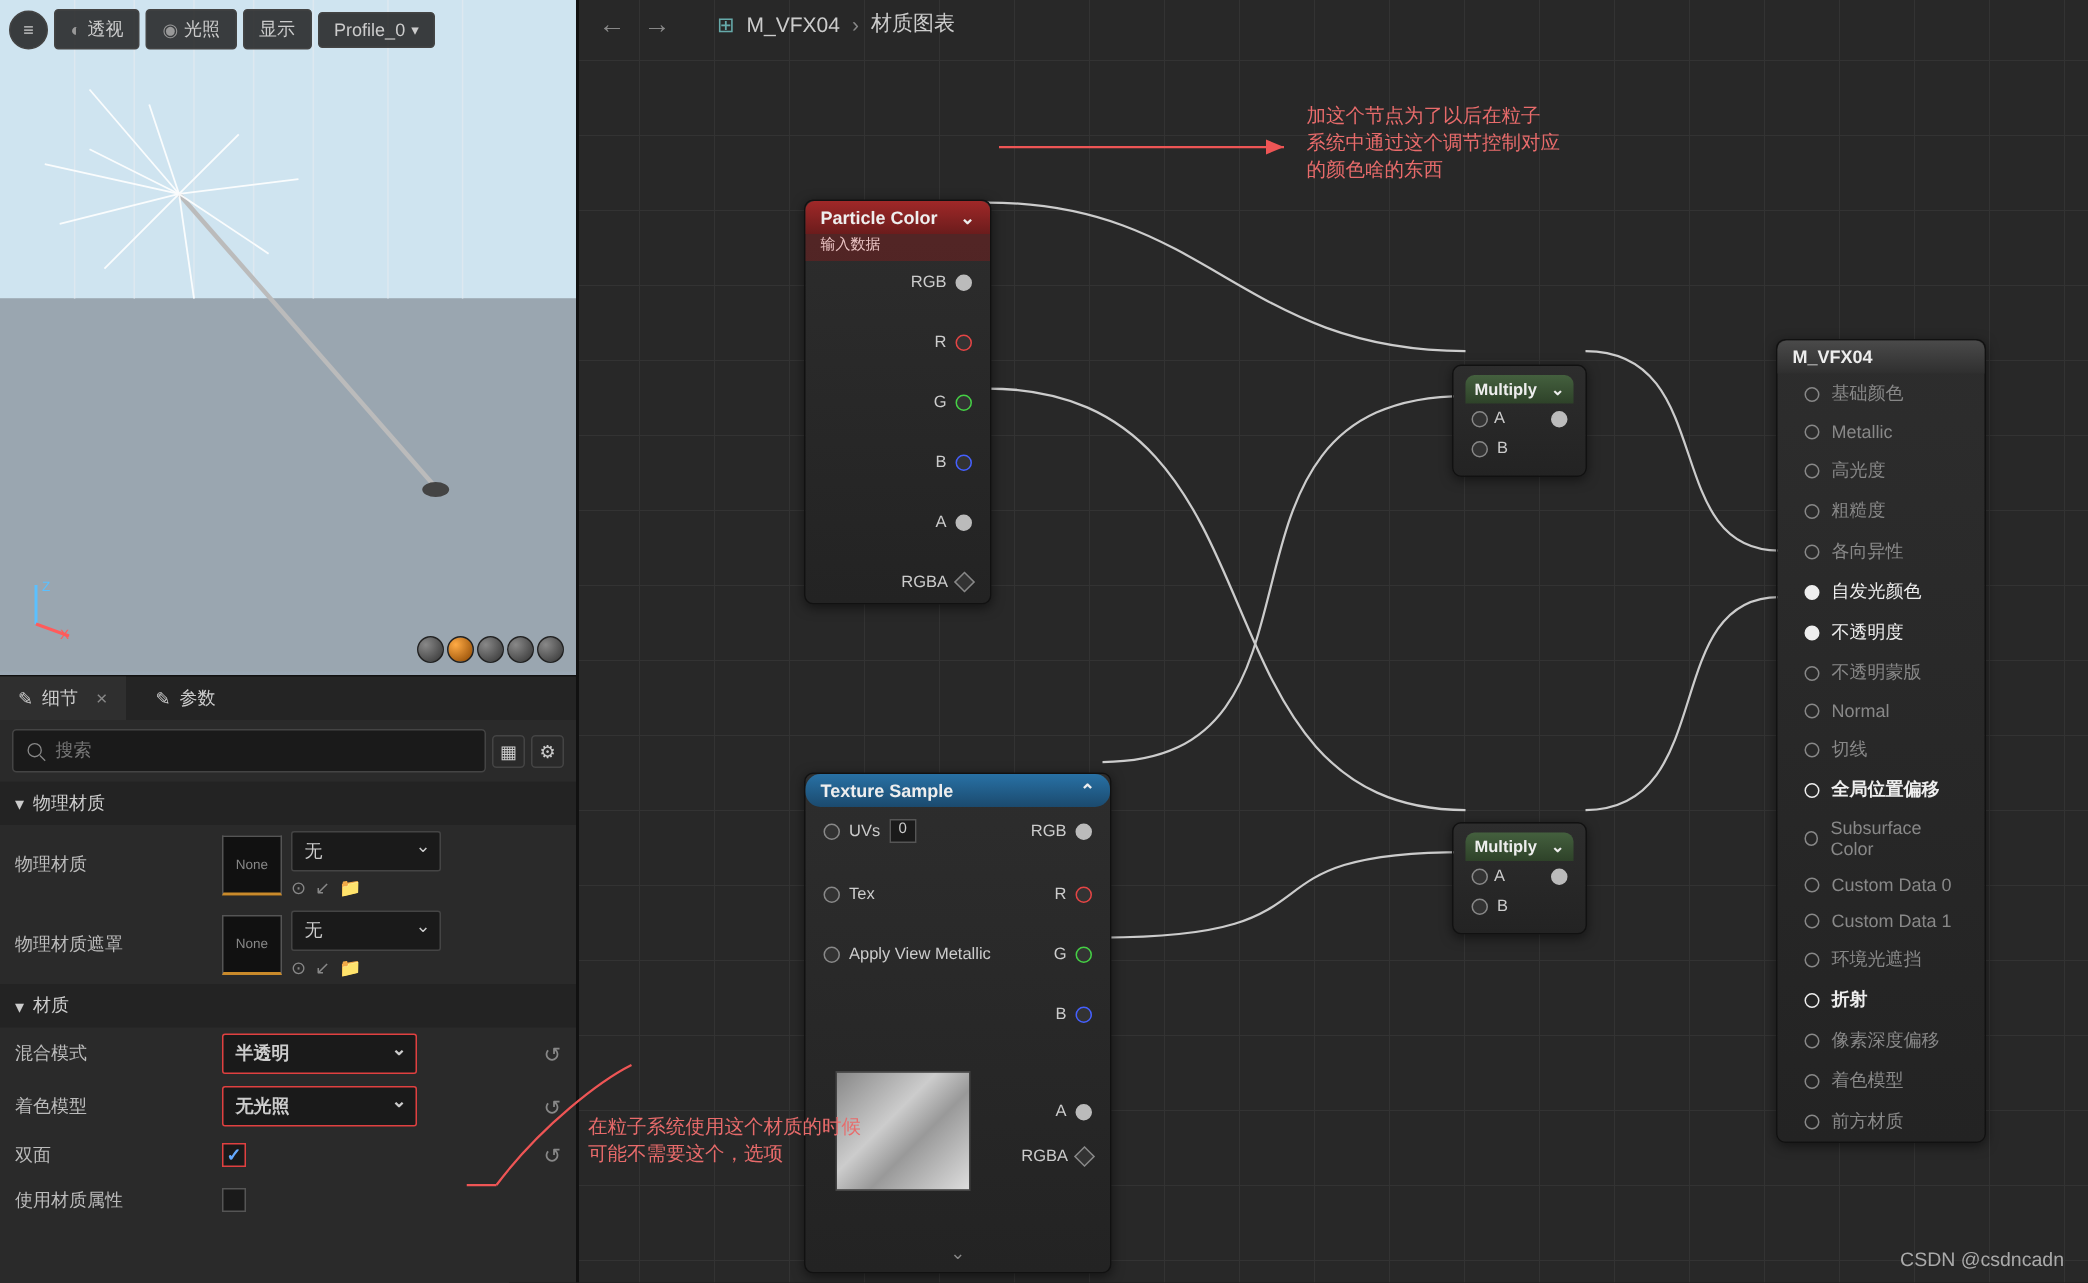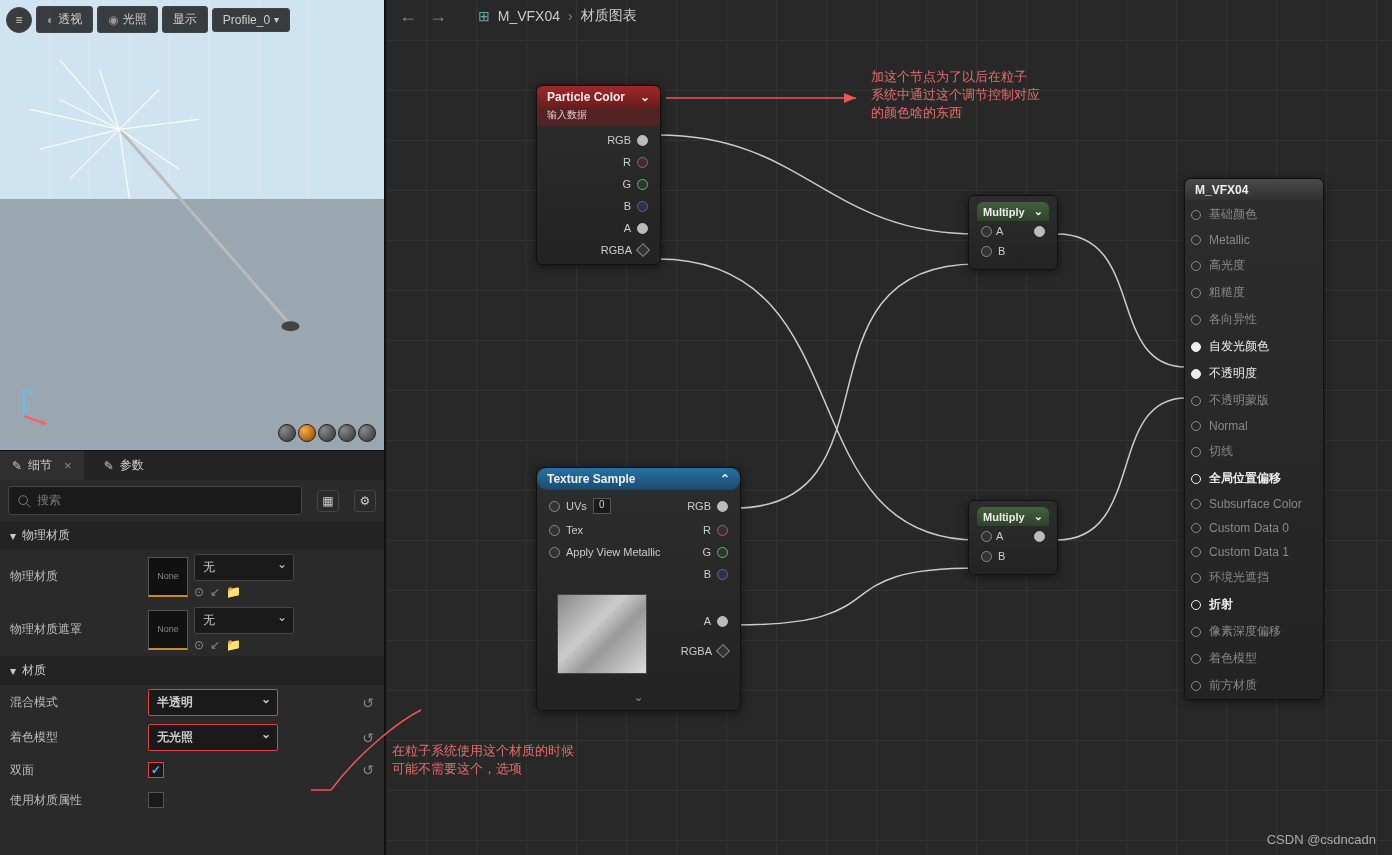--- a/index.html
+++ b/index.html
@@ -14,21 +14,21 @@
   .vp-spheres { position: absolute; bottom: 8px; right: 8px; display: flex; gap: 2px; }
   .sphere { width: 18px; height: 18px; border-radius: 50%; background: radial-gradient(circle at 30% 30%, #888, #333); border: 1px solid #222; }
   .sphere.orange { background: radial-gradient(circle at 30% 30%, #ffaa44, #884400); }
   .vp-scene { position: absolute; inset: 0; overflow: hidden; }
 
   .panels-row { display: flex; background: #242424; border-top: 1px solid #111; }
   .tab { display: flex; align-items: center; gap: 6px; padding: 6px 12px; font-size: 12px; }
   .tab.active { background: #2f2f2f; }
   .tab-close { color: #888; font-size: 13px; cursor: pointer; margin-left: 6px; }
 
-  .search-row { display: flex; align-items: center; gap: 15px; padding: 6px 8px; background: #2a2a2a; }
+  .search-row { display: flex; align-items: center; gap: 4px; padding: 6px 8px; background: #2a2a2a; }
   .search-box { flex: 1; background: #1a1a1a; border: 1px solid #444; border-radius: 3px; padding: 5px 8px; color: #ccc; display: flex; align-items: center; gap: 6px; }
   .icon-sm { width: 14px; height: 14px; }
   .ico-btn { width: 22px; height: 22px; display: flex; align-items:center; justify-content:center; background:#2a2a2a; border:1px solid #444; border-radius:3px; }
 
   .details { flex: 1; overflow-y: auto; background: #2a2a2a; }
   .section-hdr { background: #232323; padding: 6px 10px; font-size: 12px; display: flex; align-items: center; gap: 6px; }
   .prop-row { display: flex; align-items: center; padding: 4px 10px; font-size: 12px; gap: 8px; min-height: 30px; }
   .prop-label { width: 130px; color: #bbb; }
   .prop-val { flex: 1; display: flex; gap: 6px; align-items: center; }
   .thumb-slot { width: 40px; height: 40px; background: #111; border: 1px solid #555; display: flex; align-items:center; justify-content:center; font-size: 9px; color:#888; border-bottom:2px solid #c98a2b; }
@@ -53,42 +53,42 @@
 
   
   .node { position: absolute; background: linear-gradient(180deg,#2d2d2d,#232323); border: 1px solid #111; border-radius: 6px; box-shadow: 0 2px 8px rgba(0,0,0,.5); font-size: 12px; }
   .node-title { padding: 4px 10px; font-weight: 600; color: #eee; display:flex; justify-content:space-between; align-items:center; border-radius: 6px 6px 0 0; }
   .node.red .node-title { background: linear-gradient(180deg,#a02828,#6b1c1c); }
   .node.blue .node-title { background: linear-gradient(180deg,#2871a5,#1b4a6e); border-radius: 10px; }
   .node.out .node-title { background: linear-gradient(180deg,#4a4a4a,#2f2f2f); }
   .node.mult { padding: 6px 8px 8px 8px; width: 90px; }
   .node.mult .node-title { background: linear-gradient(180deg,#44603e,#2e4229); }
   .node-sub { font-size: 10px; color: #eac3c3; padding: 0 10px 4px 10px; background: rgba(120,30,30,.5); }
-  .node-body { padding: 6px 4px; display: flex; flex-direction: column; gap: 6px; }
+  .node-body { padding: 6px 4px; display: flex; flex-direction: column; gap: 24px; }
   .pin-row { display: flex; align-items: center; justify-content: flex-end; gap: 6px; padding: 2px 8px; font-size: 11px; }
   .pin-row.left { justify-content: flex-start; }
   .pin-row.space { justify-content: space-between; }
   .pin { width: 11px; height: 11px; border-radius: 50%; border: 1.5px solid #888; background: #333; flex:none; }
   .pin.solid { background: #bbb; border-color: #bbb; }
   .pin.r { border-color: #e54545; }
   .pin.g { border-color: #45d045; }
   .pin.b { border-color: #4560ff; }
   .pin.rgba { border-color: #888; width:10px;height:10px; transform: rotate(45deg); border-radius:0; }
   .pin-label { color: #ccc; }
   .uv-input { width: 18px; height: 16px; background:#1a1a1a; border:1px solid #555; text-align:center; font-size:10px; color:#ccc; }
   .tex-preview { margin: 4px 8px; width: 90px; height: 80px; background: linear-gradient(135deg,#888 0%, #ccc 40%, #999 60%, #ddd 100%); border:1px solid #444; }
 
-  .out-pin-row { display: flex; align-items: center; gap: 8px; padding: 5px 6px; font-size: 12px; color:#888; }
+  .out-pin-row { display: flex; align-items: center; gap: 8px; padding: 5px 18px; font-size: 12px; color:#888; }
   .out-pin-row.active { color: #eee; }
   .outpin { width: 10px; height: 10px; border-radius: 50%; border: 1.5px solid currentColor; }
   .outpin.circle-open {}
   .outpin.circle-solid { background: currentColor; }
 
   .wire { position: absolute; inset:0; pointer-events:none; z-index: 1; }
-  .node { z-index: 2; }
+  .node { z-index: 2; margin-top: 48px; }
 
   .footer-wm { position: absolute; bottom: 8px; right: 16px; color: #aaa; font-size: 13px; }
   .arrow-path { stroke:#e55; stroke-width:1.5; fill:none; }
   .arrow-head { fill:#e55; }
 </style>
 </head>
 <body>
 
 <div class="app">
 

